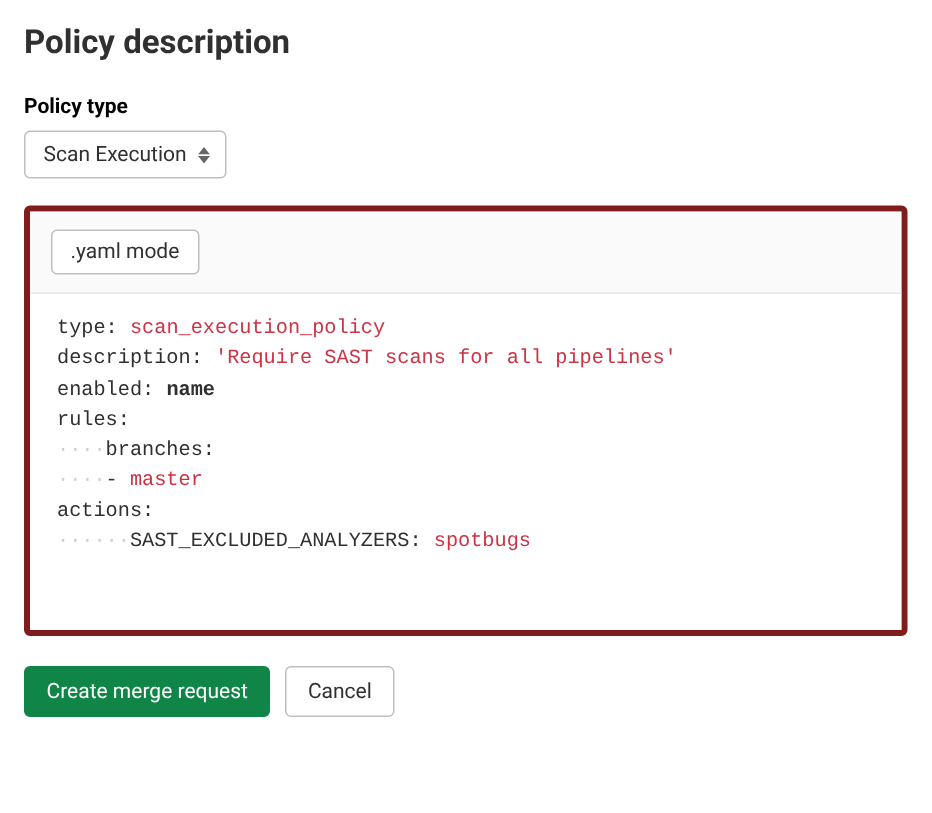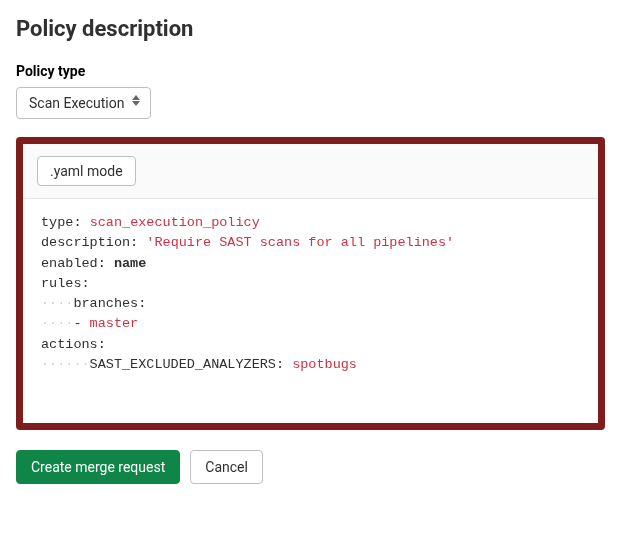--- a/index.html
+++ b/index.html
@@ -18,38 +18,38 @@
     }
     .form-label {
       font-size: 14px;
       font-weight: 700;
       color: #000000;
       display: block;
       margin-bottom: 8px;
     }
     .select-wrap {
       display: inline-flex;
-      align-items: flex-start;
+      align-items: center;
       border: 1px solid #bfbfbf;
       border-radius: 4px;
       padding: 7px 10px 7px 12px;
       cursor: pointer;
       background: #fff;
       font-size: 14px;
       gap: 8px;
     }
     .sort-icon {
       display: inline-flex;
       flex-direction: column;
       line-height: 0;
       gap: 1px;
     }
     .editor-panel {
       margin-top: 18px;
-      border: 7px solid #7f1d1d;
+      border: 4px solid #7f1d1d;
       border-radius: 4px;
       background: #fafafa;
       overflow: hidden;
     }
     .editor-header {
       padding: 12px 14px;
       border-bottom: 1px solid #e5e5e5;
       background: #fafafa;
     }
     .mode-btn {

